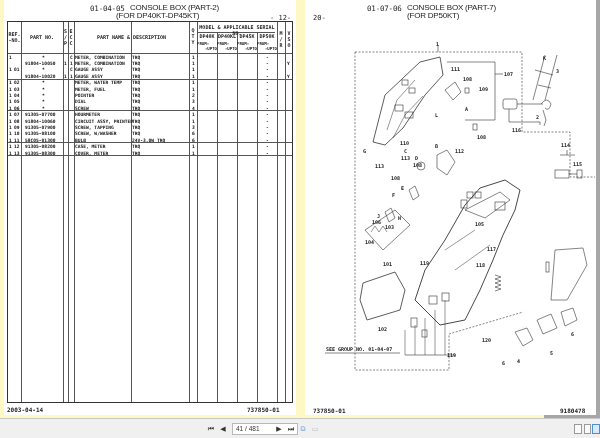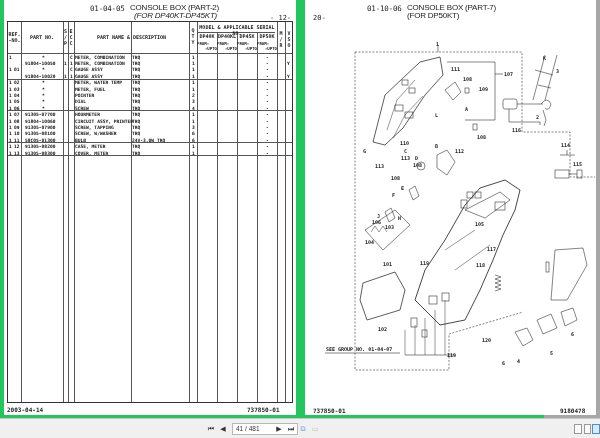--- a/index.html
+++ b/index.html
@@ -1,19 +1,19 @@
 <!DOCTYPE html>
 <html><head>
 <meta charset="utf-8">
 <style>
   * { box-sizing: border-box; margin: 0; padding: 0; }
   html, body { width: 600px; height: 438px; overflow: hidden; }
   body { background: #a7a7a7; font-family: "Liberation Sans", sans-serif; position: relative; }
 
-  .viewer { position: absolute; left: 0; top: 0; width: 544px; height: 418px; background: #22c55e; padding-left: 24px; }
+  .viewer { position: absolute; left: 0; top: 0; width: 544px; height: 418px; background: #fef9c3; padding-left: 24px; }
   .page { position: absolute; background: #ffffff; top: 0; height: 415px; }
   .page.left { left: 4px; width: 292px; }
   .page.right { left: 305px; width: 291px; }
 
   .pg-header { position: absolute; font-family: "DejaVu Sans Mono", monospace; font-size: 7.5px; color: #222; letter-spacing: -0.2px; }
   .hdr-code { font-size: 7.5px; }
   .hdr-title { font-family: "Liberation Sans", sans-serif; font-size: 8px; color: #222; line-height: 9px; }
 
   .pagenum { position: absolute; font-family: "DejaVu Sans Mono", monospace; font-size: 7px; color: #222; }
 
@@ -40,21 +40,21 @@
   .view-btn.active { border-color: #4a90d9; background: #dbe9f8; }
 </style>
 </head>
 <body>
 
 <div class="viewer">
 
   <div class="page left">
     <div class="pg-header hdr-code" style="left:86px;top:4px;">01-04-05</div>
     <div class="pg-header hdr-title" style="left:126px;top:3px;">CONSOLE BOX (PART-2)</div>
-    <div class="pg-header hdr-title" style="left:130px;top:11px;font-style:italic;">(FOR DP40KT-DP45KT)</div>
+    <div class="pg-header hdr-title" style="left:112px;top:11px;">(FOR DP40KT-DP45KT)</div>
     <div class="pagenum" style="left:266px;top:14px;">- 12-</div>
 
     <div class="ptable">
 
       <div class="col" style="left:13px"></div>
       <div class="col" style="left:55px"></div>
       <div class="col" style="left:60px"></div>
       <div class="col" style="left:66px"></div>
       <div class="col" style="left:123px"></div>
       <div class="col" style="left:181px"></div>
@@ -288,21 +288,21 @@
           </div>
         </div>
     </div>
 
     <div class="foot" style="left:3px;top:406px;">2003-04-14</div>
     <div class="foot" style="left:243px;top:406px;">737850-01</div>
   </div>
 
   <div class="page right">
     <div class="pagenum" style="left:8px;top:14px;">20-</div>
-    <div class="pg-header hdr-code" style="left:62px;top:4px;">01-10-06</div>
+    <div class="pg-header hdr-code" style="left:62px;top:4px;">01-07-06</div>
     <div class="pg-header hdr-title" style="left:102px;top:3px;">CONSOLE BOX (PART-7)</div>
     <div class="pg-header hdr-title" style="left:102px;top:11px;">(FOR DP50KT)</div>
 
     <div class="diagram">
       <svg width="291" height="415" viewBox="0 0 291 415" fill="none" stroke="#333" stroke-width="0.6">
 
         <path d="M 50 52 L 217 52 L 217 132 L 265 132 L 265 177 L 290 177" stroke-dasharray="2,1.5"></path>
         <path d="M 50 52 L 50 370 L 144 370 L 144 334 L 218 312" stroke-dasharray="2,1.5"></path>
         <line x1="133" y1="46" x2="133" y2="52"></line>
 

